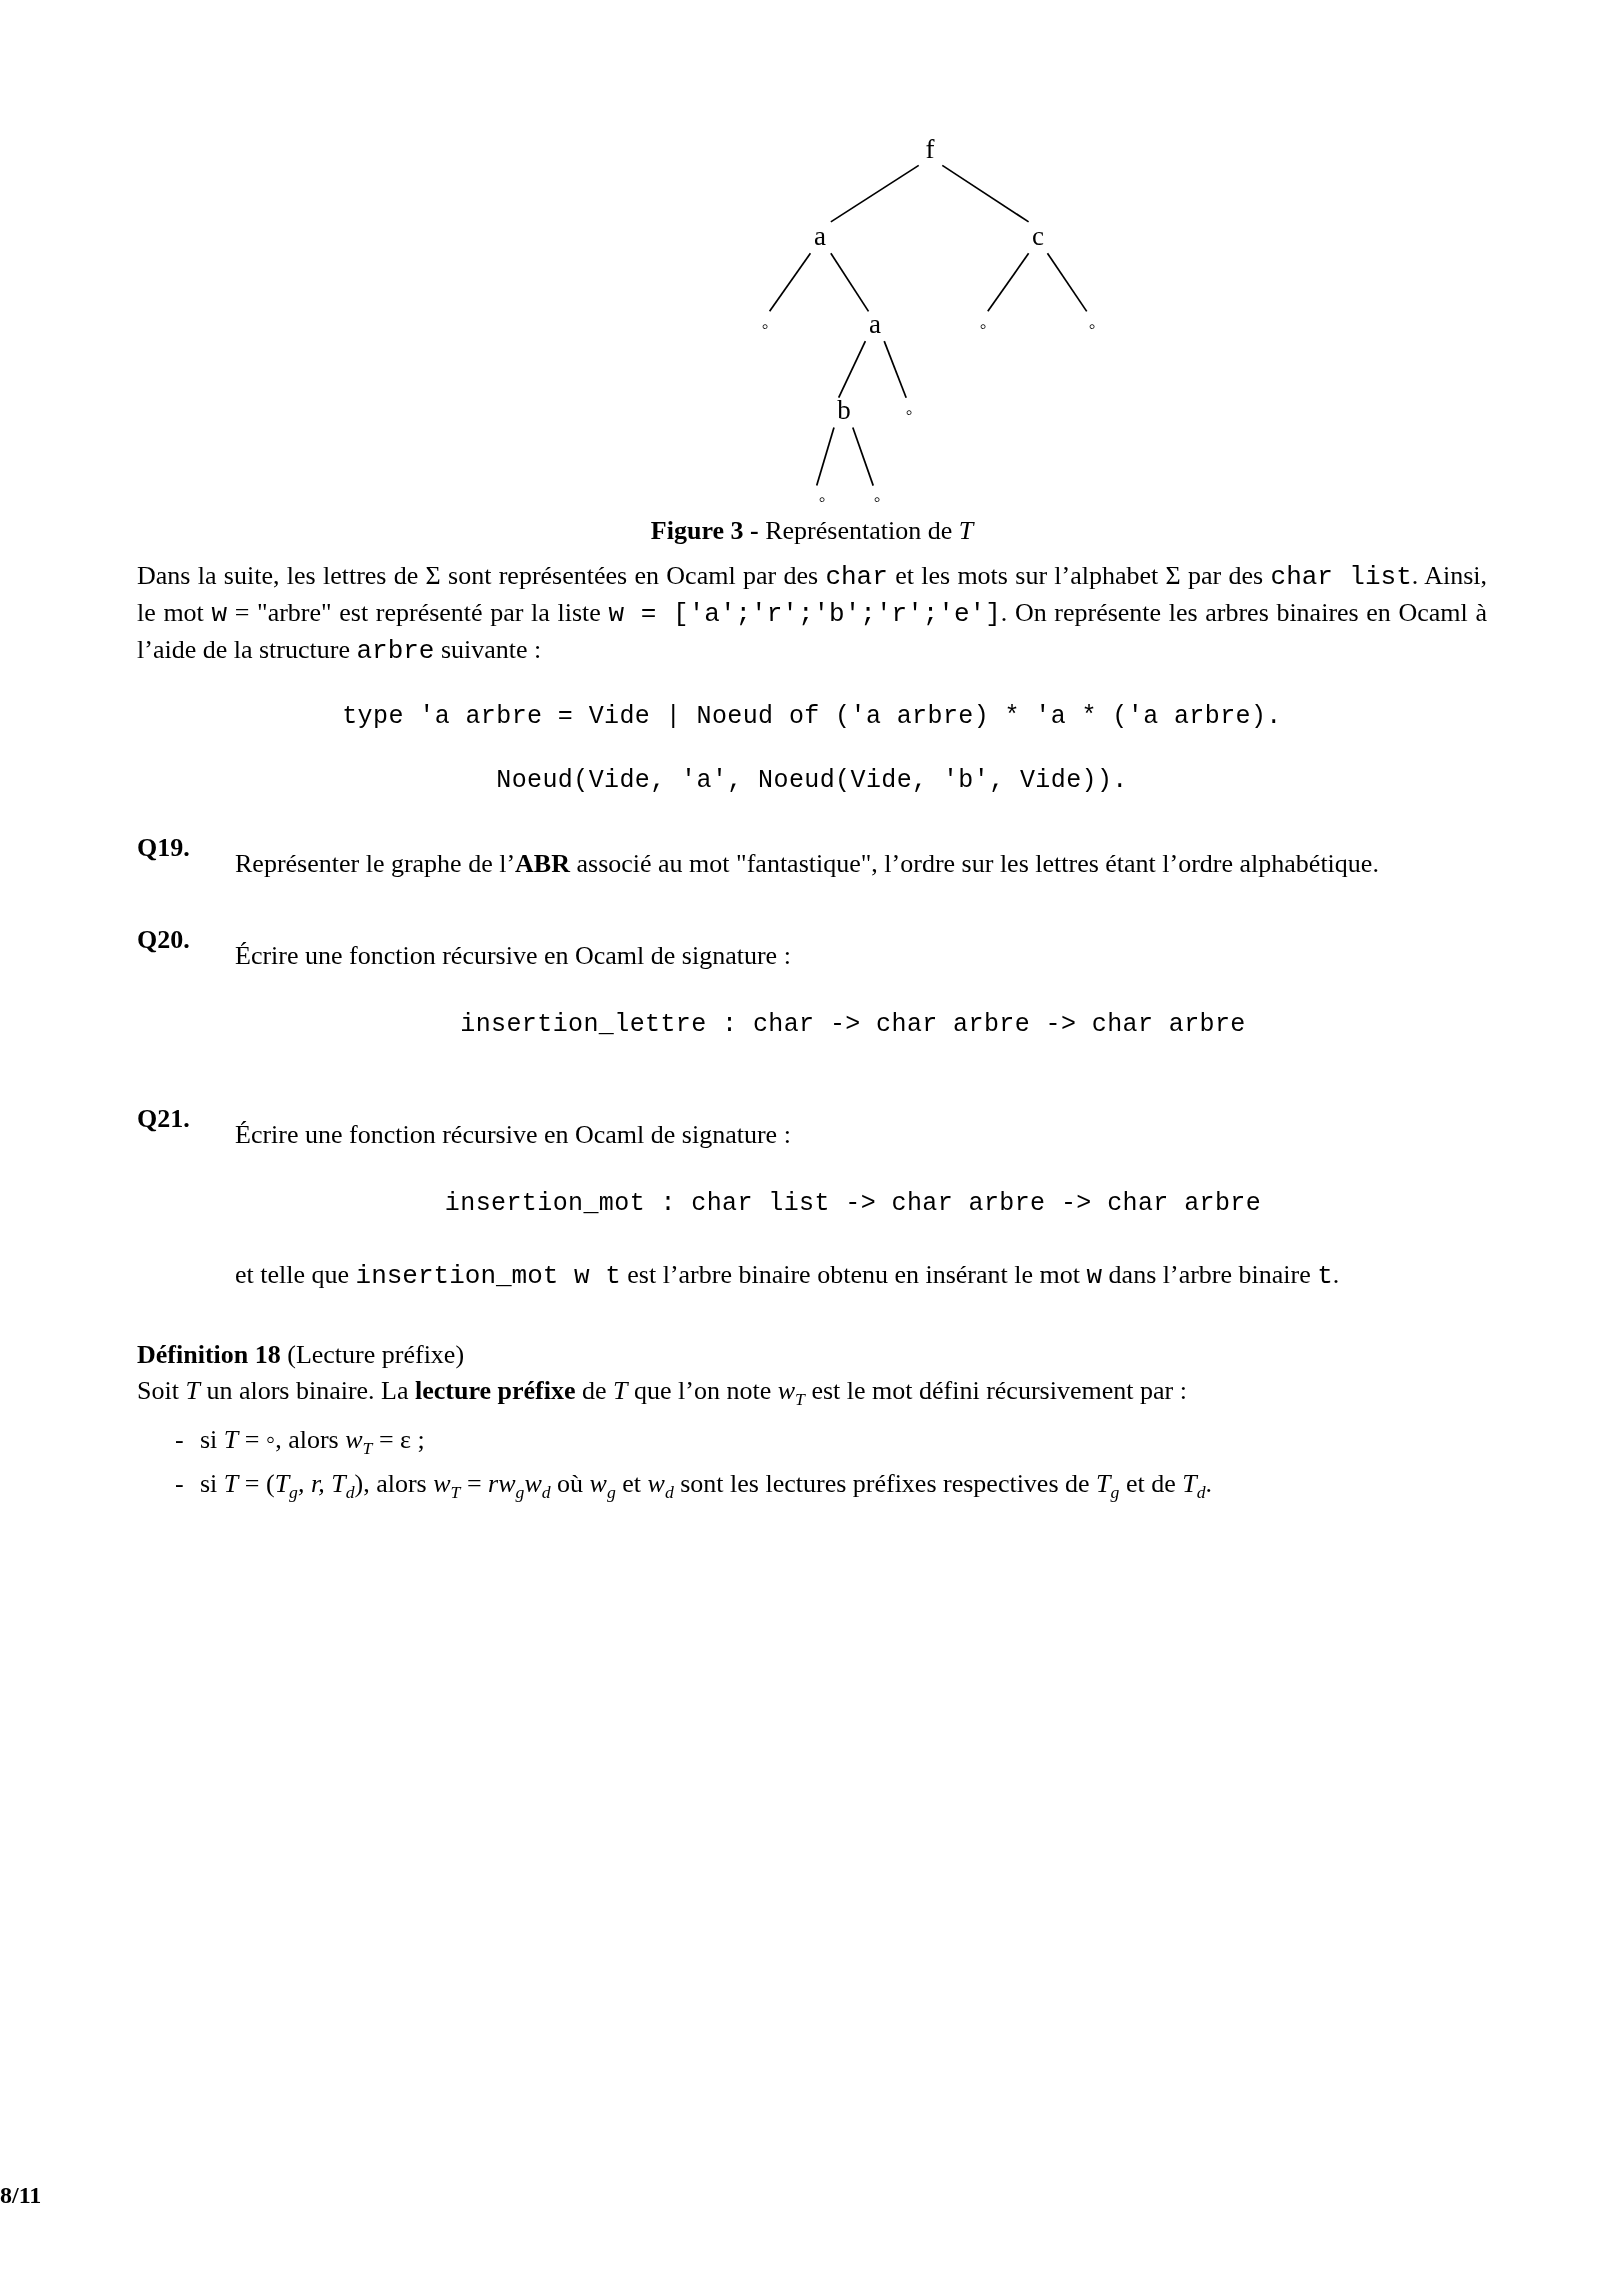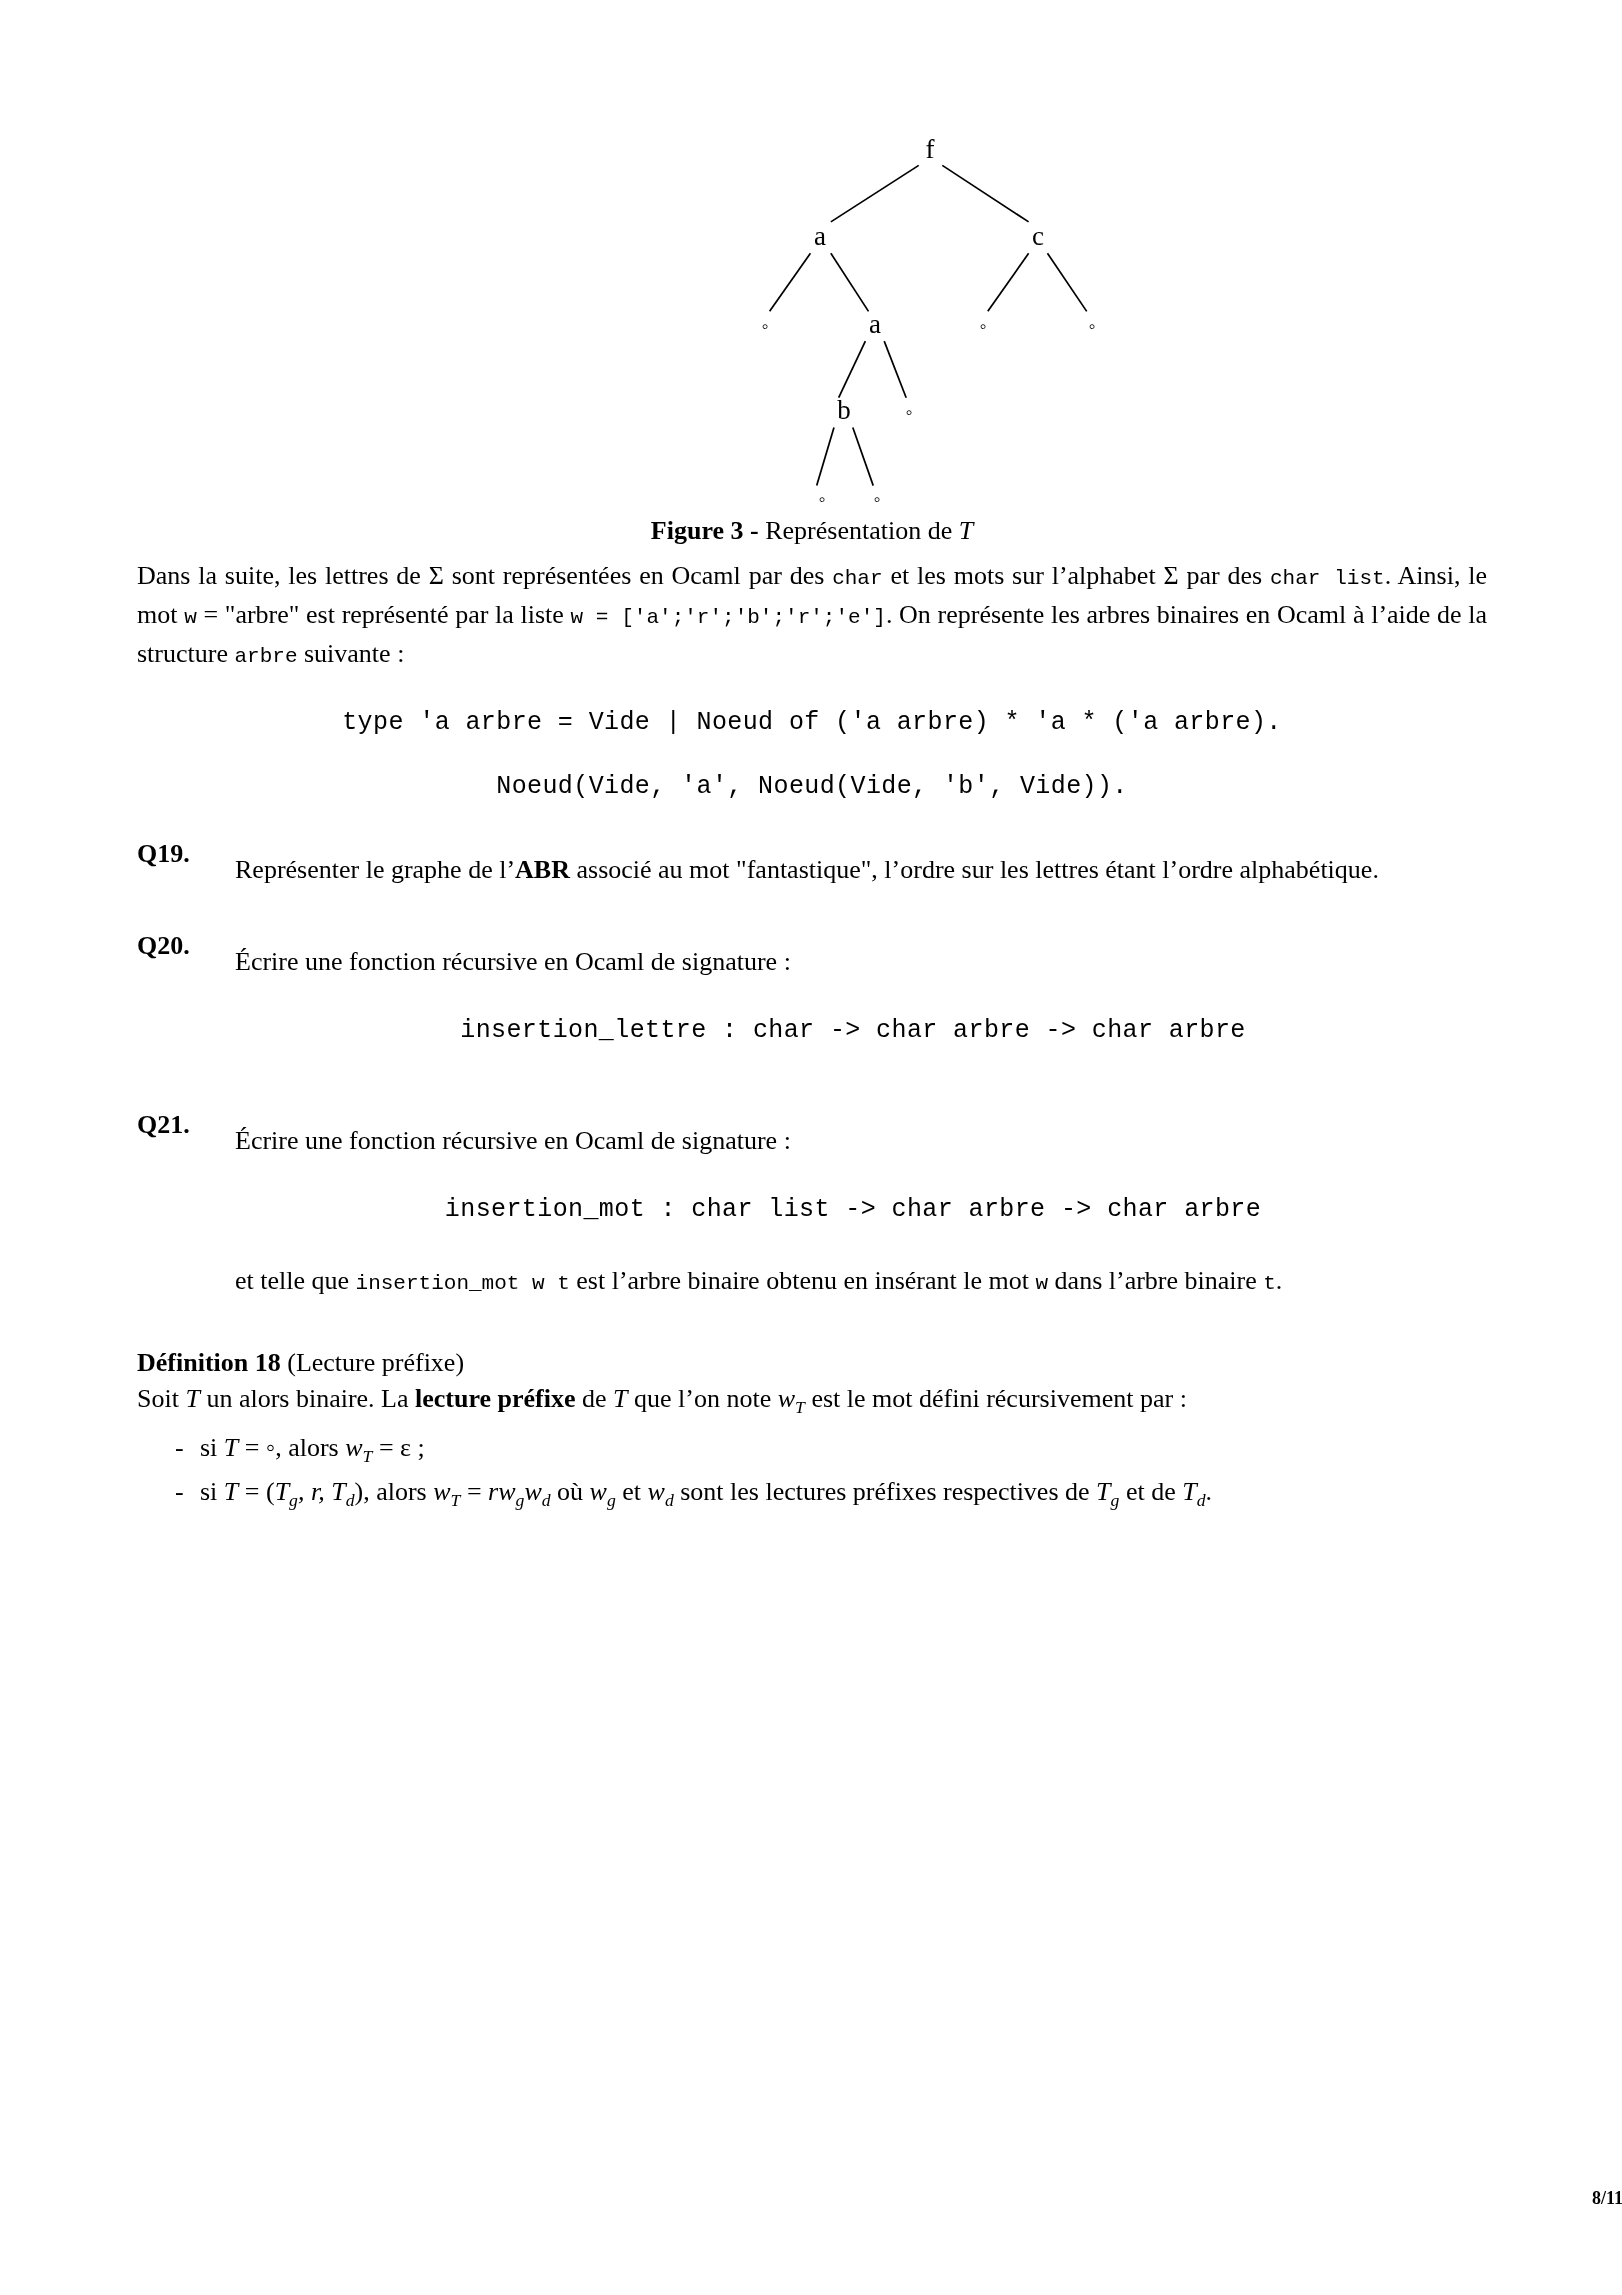--- a/index.html
+++ b/index.html
@@ -67,21 +67,21 @@
 
   
   p.para {
     font-size: 26px;
     line-height: 36px;
     text-align: justify;
     margin: 0 0 23.6px 0;
   }
   .mono {
     font-family: "Liberation Mono", monospace;
-    font-size: 21px;
+    font-size: 26px;
   }
   .it { font-style: italic; }
 
   .code-center {
     text-align: center;
     font-family: "Liberation Mono", monospace;
     font-size: 25px;
     margin: 33px 0 35px 0;
     letter-spacing: 0.4px;
   }
@@ -131,24 +131,23 @@
   }
 
   sub { font-size: 0.68em; }
 
   
   .footer {
     position: absolute;
     left: 0;
     right: 0;
     bottom: 86px;
-    text-align: right;
+    text-align: left;
     font-weight: bold;
-    font-size: 18px;
-    padding-left: 7px;
+    font-size: 24px;
   }
 </style>
 </head>
 <body>
 
 <div class="page">
   <div class="content">
 
     <div class="figure-wrap">
       <svg class="tree" viewBox="0 0 1720 500">

